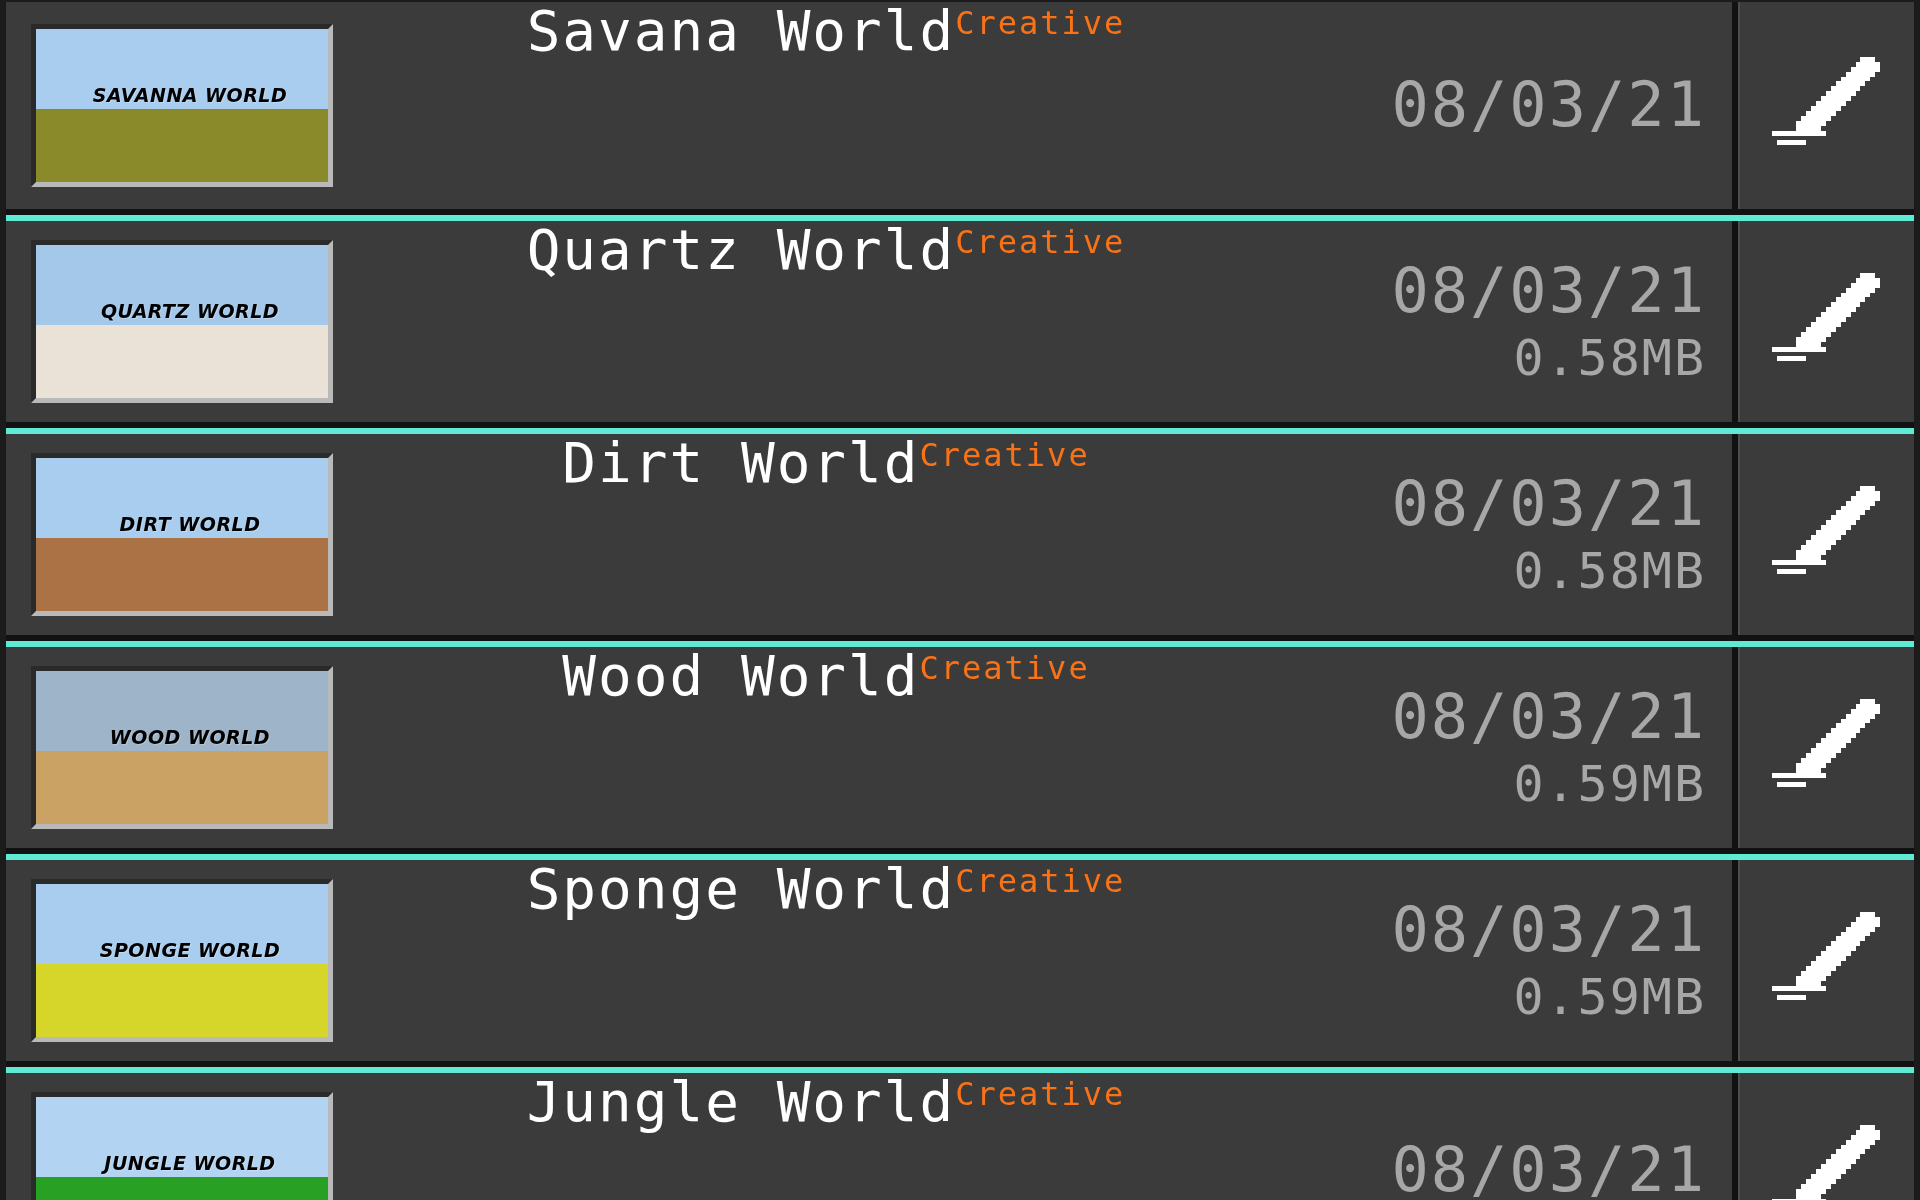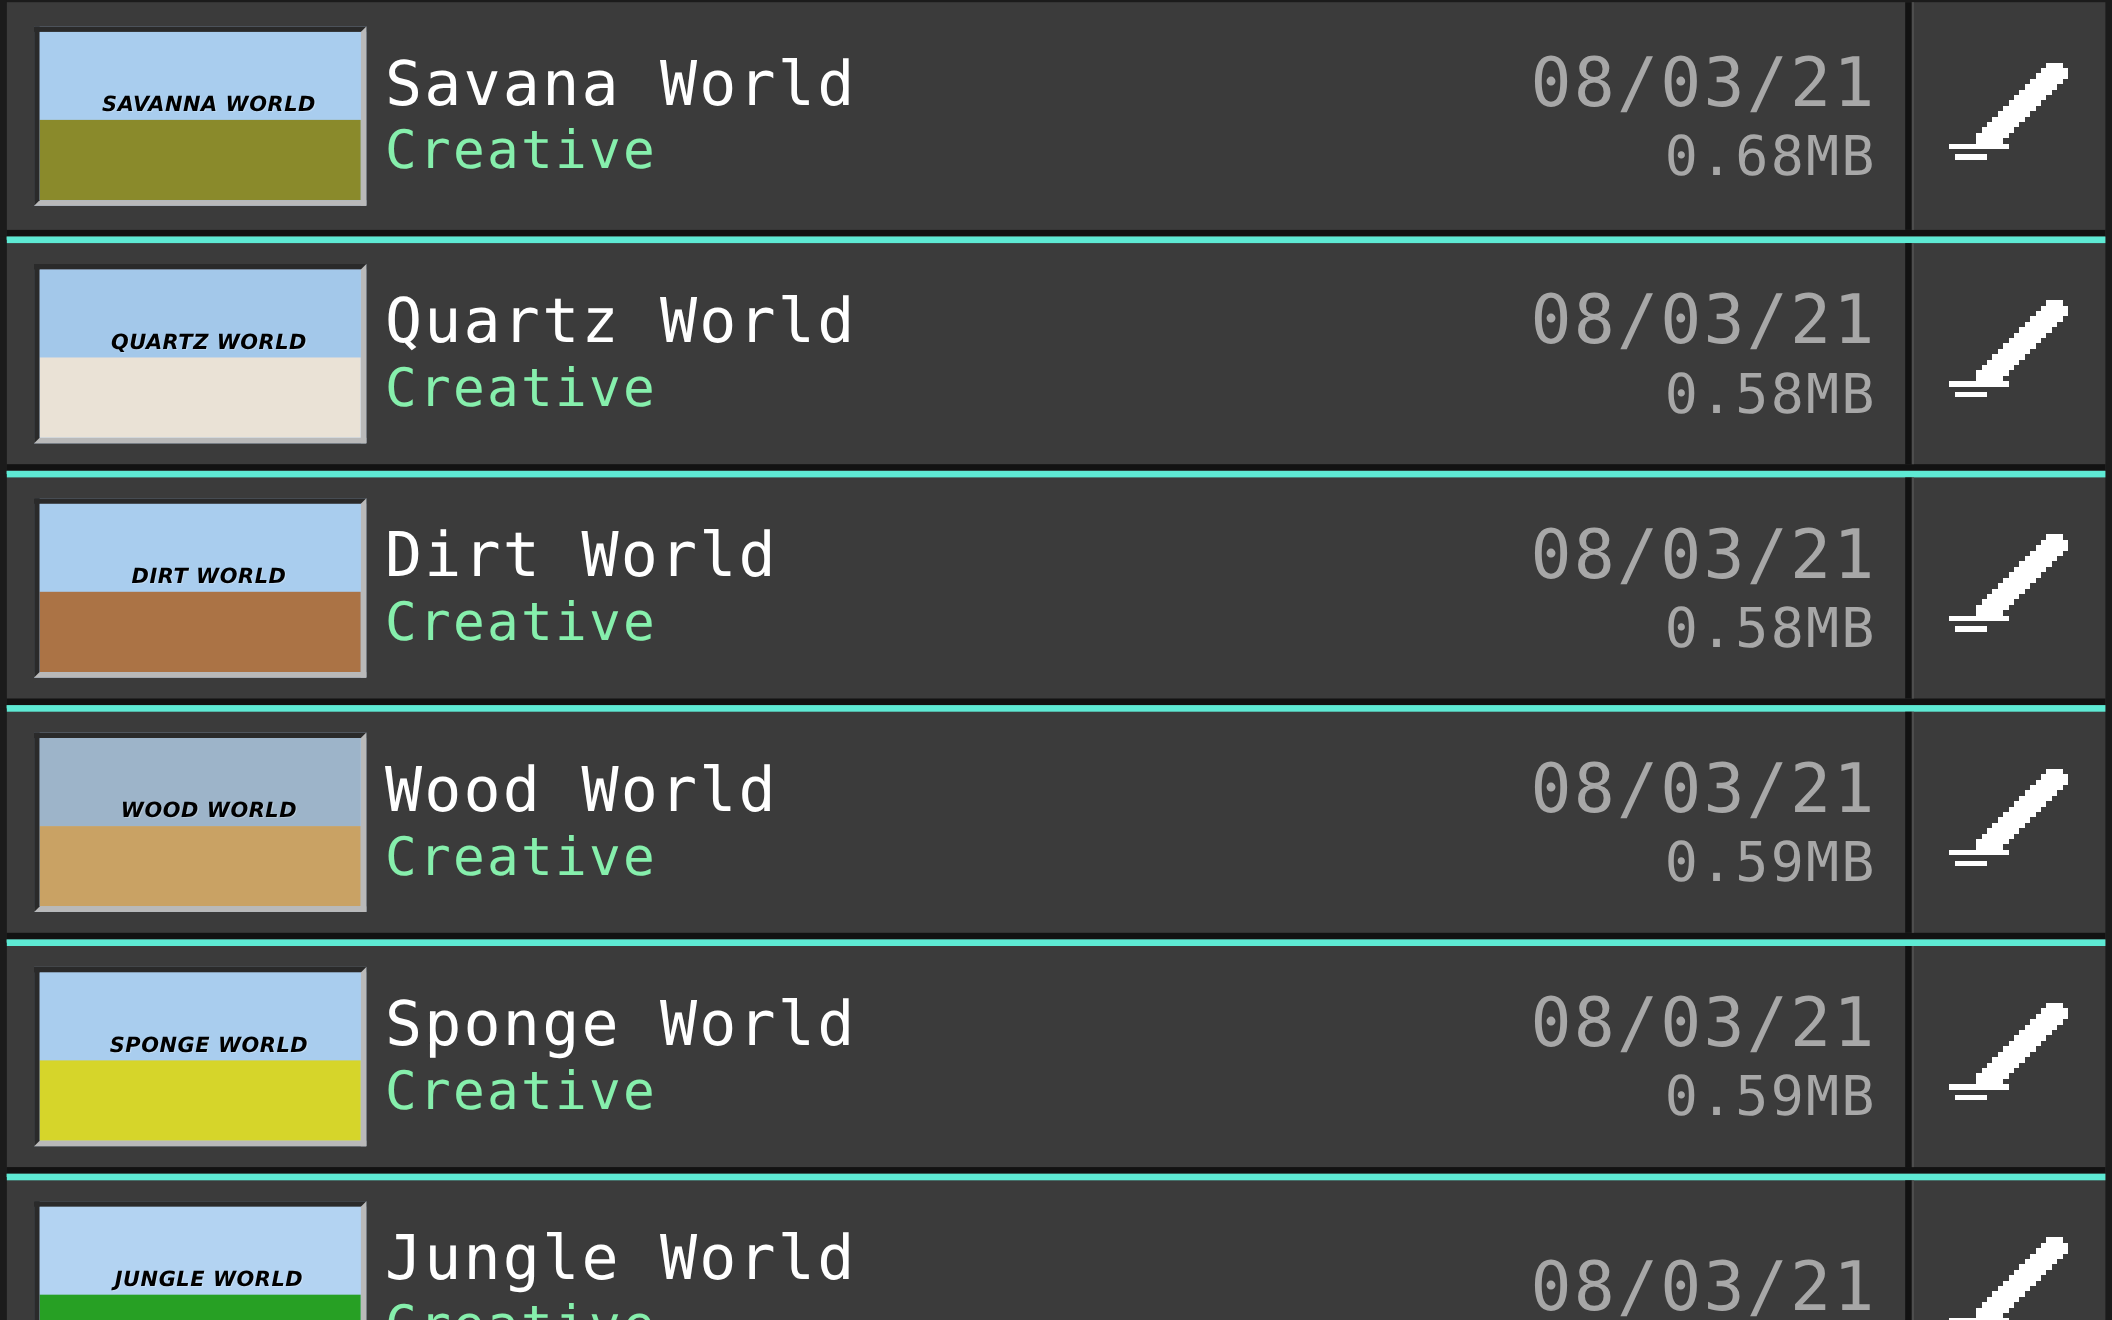--- a/index.html
+++ b/index.html
@@ -77,33 +77,33 @@
       repeating-linear-gradient(90deg,  rgba(0,0,0,.06) 0 3px, rgba(255,255,255,.05) 3px 6px);
   }
   .tex-tiles { background-image:
       repeating-linear-gradient(0deg, rgba(150,140,125,.30) 0 1px, transparent 1px 26px),
       repeating-linear-gradient(90deg, rgba(150,140,125,.28) 0 1px, transparent 1px 40px);
   }
 
   
   .info {
     flex:1 1 auto;
-    display:flex; flex-direction:column; justify-content:center;
+    display:flex; flex-direction:row; justify-content:center;
     padding-left:14px;
     min-width:0;
   }
   .world-title {
     color:#ffffff;
     font-size:56px; line-height:1.05;
     letter-spacing:2px;
     white-space:nowrap;
   }
   .world-mode {
-    color:#86efac;
-    font-size:48px; line-height:1.1;
+    color:#f97316;
+    font-size:32px; line-height:1.1;
     letter-spacing:2px;
     margin-top:4px;
     white-space:nowrap;
   }
 
   
   .meta {
     flex:0 0 430px;
     display:flex; flex-direction:column;
     justify-content:center; align-items:flex-end;
@@ -137,21 +137,20 @@
         <div class="ground tex-noise" style="background: rgb(138, 138, 43);"></div>
         <div class="thumb-label">SAVANNA WORLD</div>
       </div>
     </div>
     <div class="info">
       <div class="world-title">Savana World</div>
       <div class="world-mode">Creative</div>
     </div>
     <div class="meta">
       <div class="world-date">08/03/21</div>
-      <div class="world-size">0.68MB</div>
     </div>
     <div class="edit-cell">
       <svg class="pencil-icon" viewBox="0 0 26 24" shape-rendering="crispEdges">
         <g fill="#ffffff">
           <rect x="20" y="2" width="3" height="2"></rect>
           <rect x="19" y="3" width="5" height="1"></rect>
           <rect x="18" y="4" width="6" height="1"></rect>
           <rect x="17" y="5" width="6" height="1"></rect>
           <rect x="16" y="6" width="6" height="1"></rect>
           <rect x="15" y="7" width="6" height="1"></rect>

